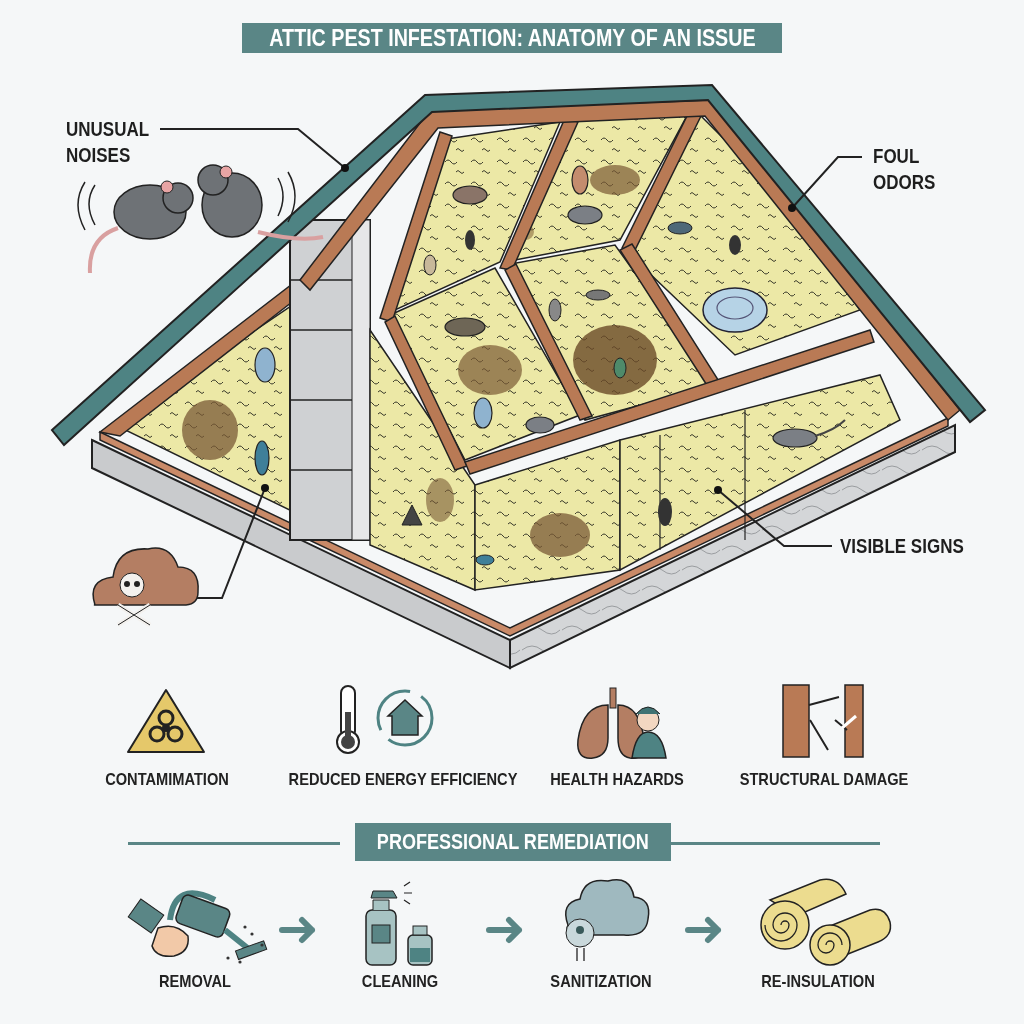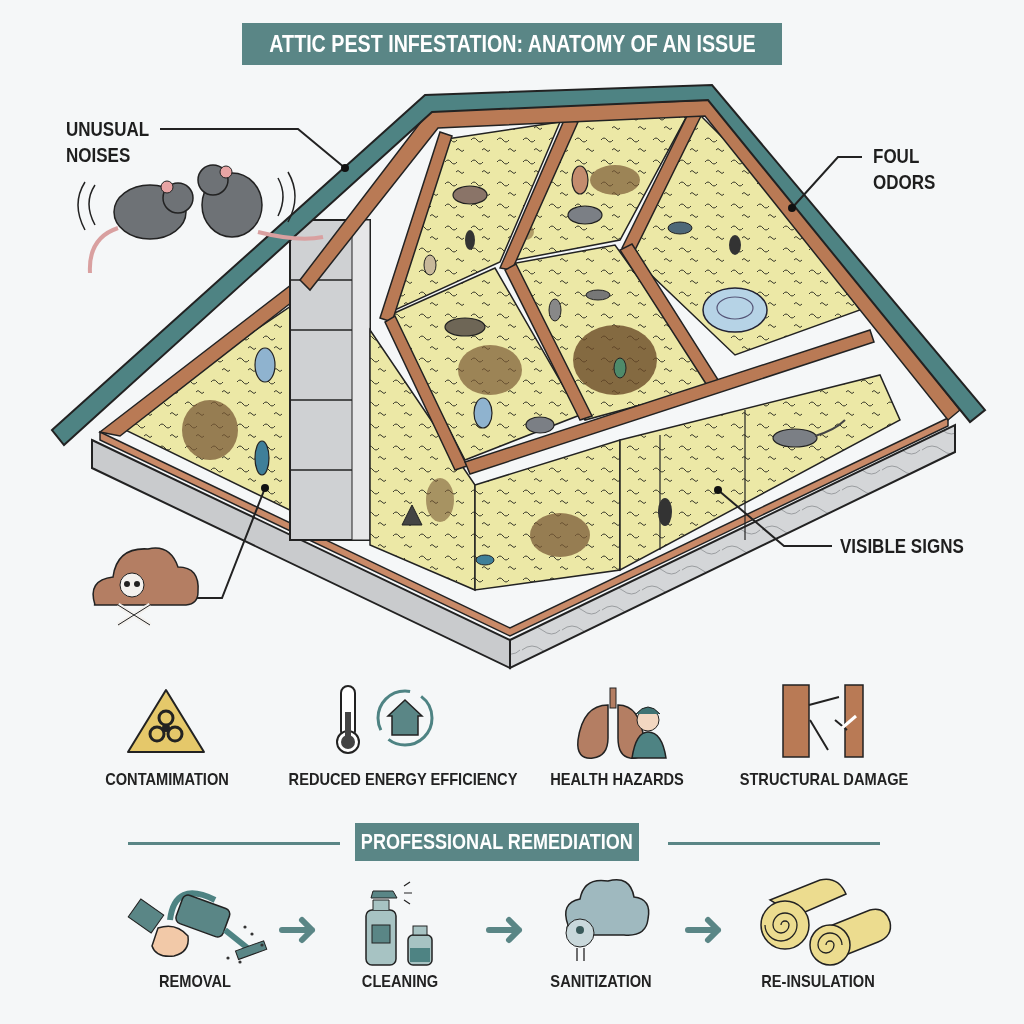--- a/index.html
+++ b/index.html
@@ -1,22 +1,22 @@
 <!DOCTYPE html>
 <html><head>
 <meta charset="utf-8">
 <style>
   html,body{margin:0;padding:0;}
   body{width:1024px;height:1024px;background:#f5f7f8;position:relative;overflow:hidden;font-family:"Liberation Sans","DejaVu Sans",sans-serif;}
-  .title-banner{position:absolute;left:242px;top:23px;width:540px;height:42px;background:#5a8686;display:flex;align-items:center;justify-content:center;}
+  .title-banner{position:absolute;left:242px;top:23px;width:540px;height:30px;background:#5a8686;display:flex;align-items:center;justify-content:center;}
   .title-banner span{color:#fff;font-family:"Liberation Sans",sans-serif;font-weight:bold;font-size:24px;letter-spacing:0;transform:scaleX(0.82);white-space:nowrap;display:inline-block;}
   .callout{position:absolute;font-family:"Liberation Sans",sans-serif;font-weight:bold;color:#1e1e1e;font-size:20px;line-height:26px;transform:scaleX(0.85);transform-origin:left top;white-space:nowrap;}
   .art{position:absolute;left:0;top:0;}
   .impact-label,.step-label{position:absolute;font-family:"Liberation Sans",sans-serif;font-weight:bold;color:#222;font-size:17px;white-space:nowrap;text-align:center;transform:translateX(-50%) scaleX(0.86);}
-  .section-banner{position:absolute;left:355px;top:823px;width:284px;height:38px;background:#5a8686;display:flex;align-items:center;justify-content:center;}
+  .section-banner{position:absolute;left:355px;top:823px;width:316px;height:38px;background:#5a8686;display:flex;align-items:center;justify-content:center;}
   .section-banner span{color:#fff;font-weight:bold;font-size:22px;transform:scaleX(0.82);display:inline-block;white-space:nowrap;}
   .rule{position:absolute;top:842px;height:3px;background:#5a8686;}
 </style>
 </head>
 <body>
 
 <div class="title-banner">
   <span>ATTIC PEST INFESTATION: ANATOMY OF AN ISSUE</span>
 </div>
 

